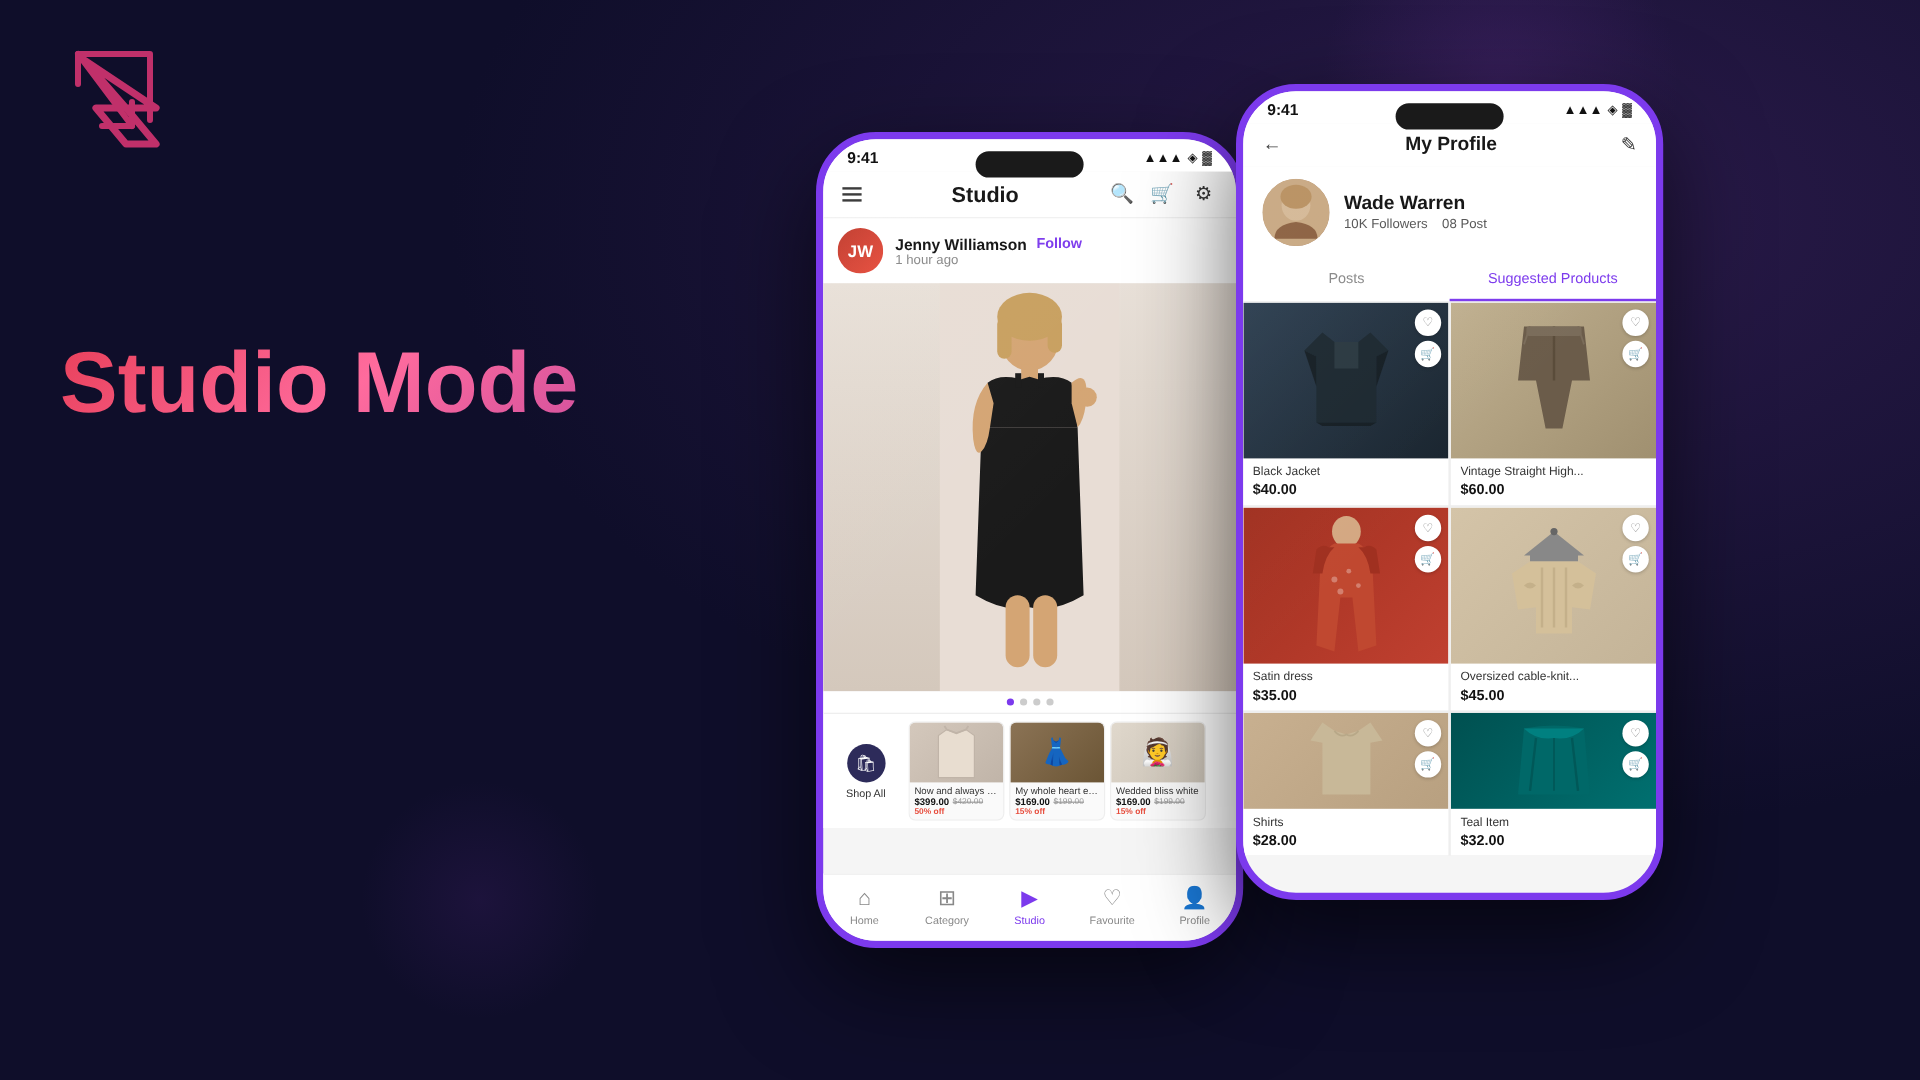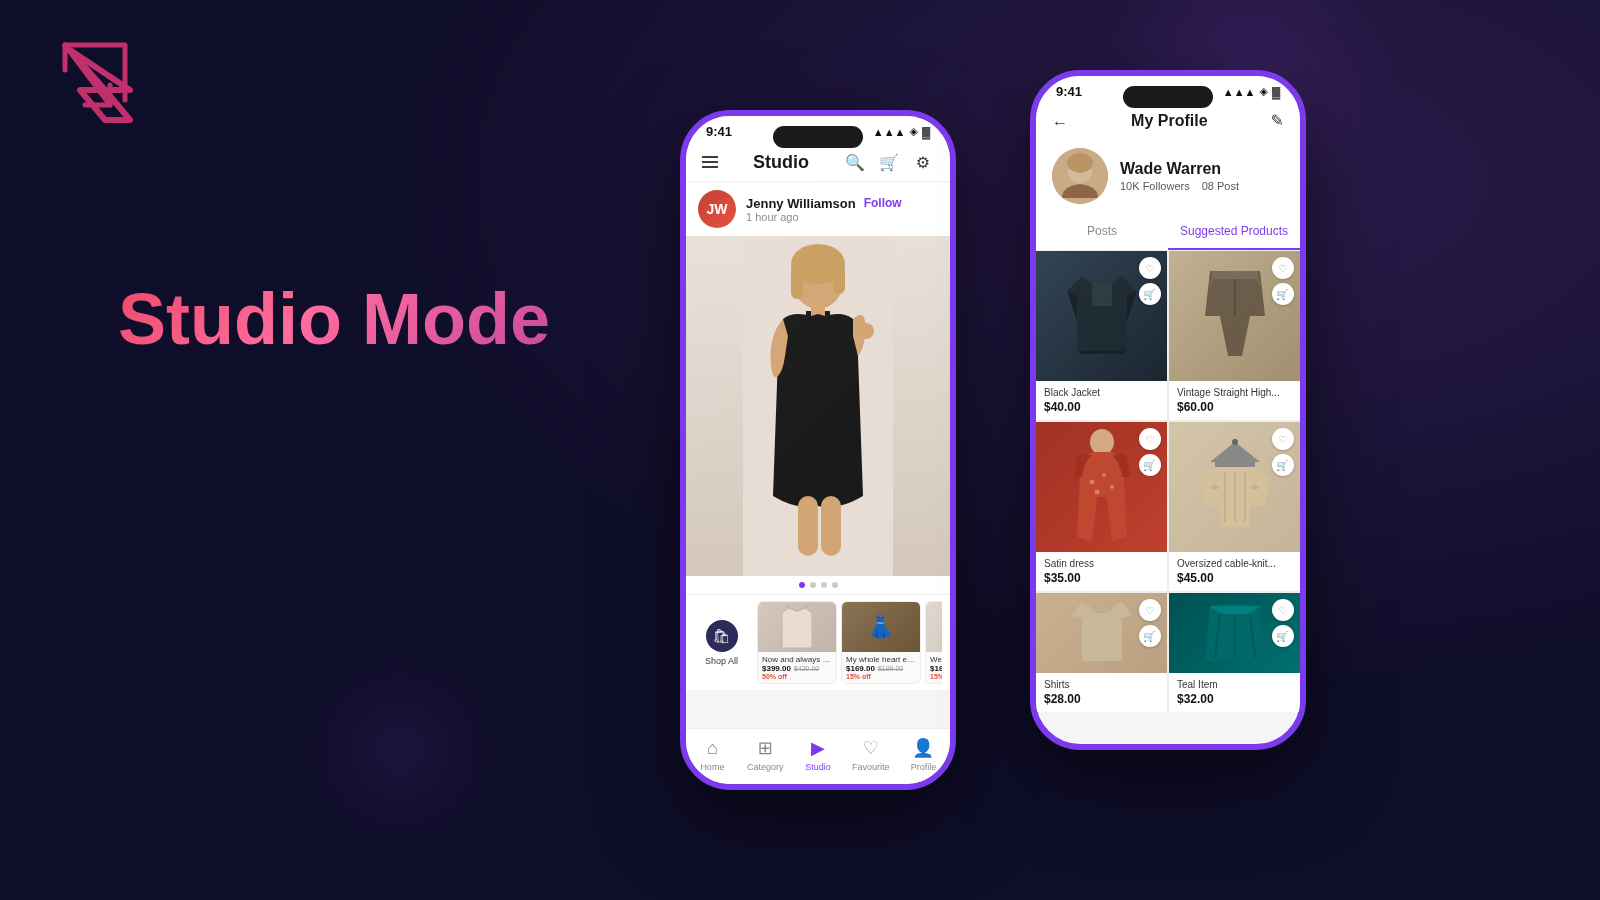--- a/index.html
+++ b/index.html
@@ -60,32 +60,31 @@
     }
     .headline {
       font-size: 72px;
       font-weight: 800;
       background: linear-gradient(135deg, #e8405a 0%, #ff6b9d 50%, #c84b9e 100%);
       -webkit-background-clip: text;
       -webkit-text-fill-color: transparent;
       background-clip: text;
       line-height: 1.1;
       margin-bottom: 8px;
-      text-align: right;
     }
     .subtext {
       font-size: 22px;
       color: #ccc;
       line-height: 1.5;
       font-weight: 400;
     }
 
     
     .phone {
-      width: 276px;
+      width: 356px;
       height: 680px;
       border-radius: 50px;
       border: 6px solid #7c3aed;
       background: #f5f5f5;
       position: relative;
       overflow: hidden;
       box-shadow: 0 30px 80px rgba(0,0,0,0.6), inset 0 0 0 2px rgba(255,255,255,0.1);
       flex-shrink: 0;
     }
 

